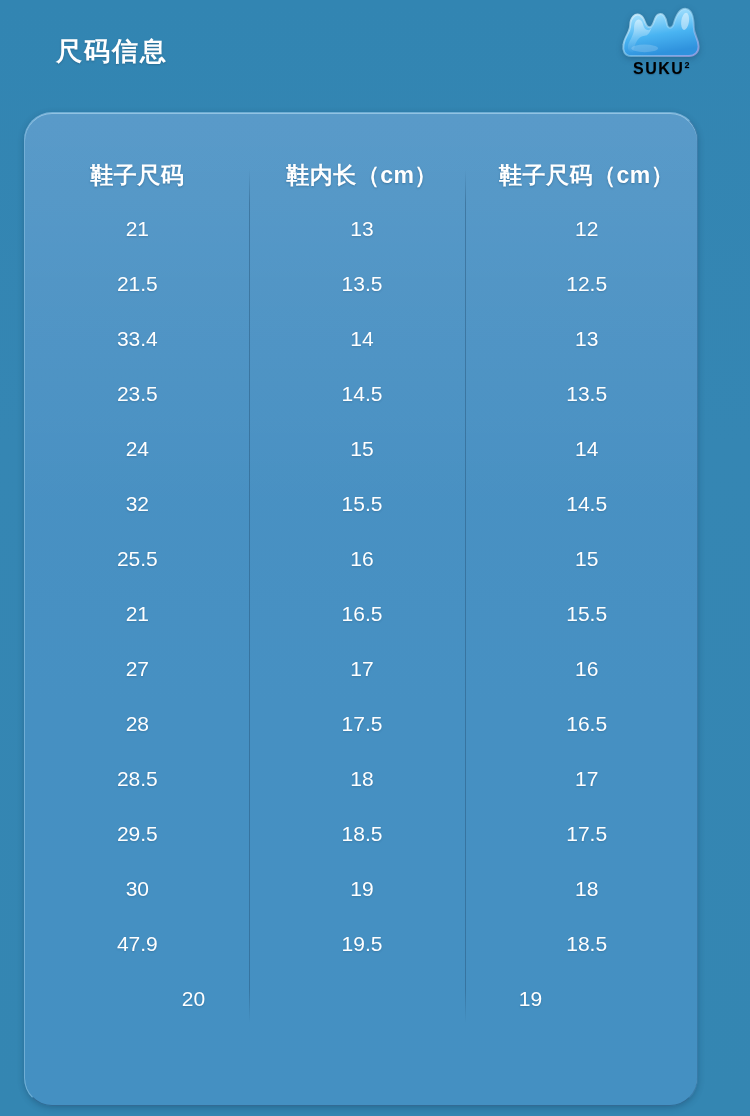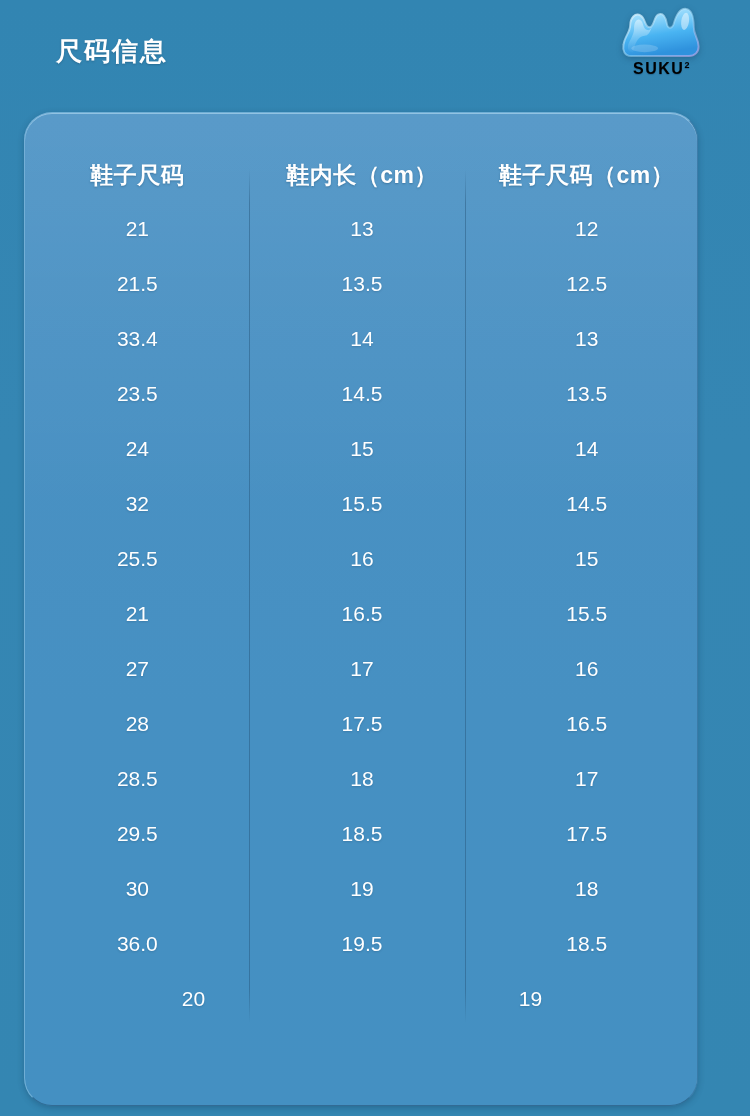--- a/index.html
+++ b/index.html
@@ -267,21 +267,21 @@
       <div class="tcell">29.5</div>
       <div class="tcell">18.5</div>
       <div class="tcell">17.5</div>
     </div>
     <div class="trow">
       <div class="tcell">30</div>
       <div class="tcell">19</div>
       <div class="tcell">18</div>
     </div>
     <div class="trow">
-      <div class="tcell">36.0</div>
+      <div class="tcell">47.9</div>
       <div class="tcell">19.5</div>
       <div class="tcell">18.5</div>
     </div>
     <div class="trow">
       <div class="tcell">20</div>
       <div class="tcell">19</div>
     </div>
   </div>
 </div>
 

